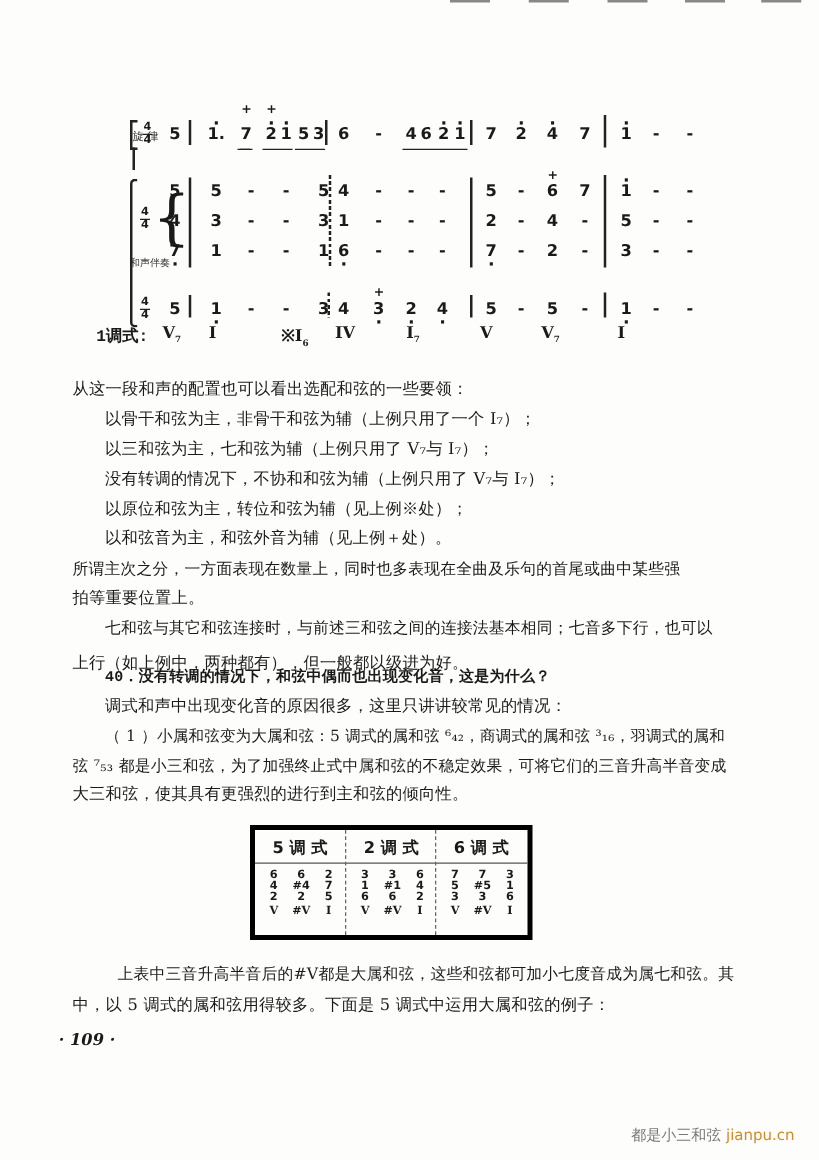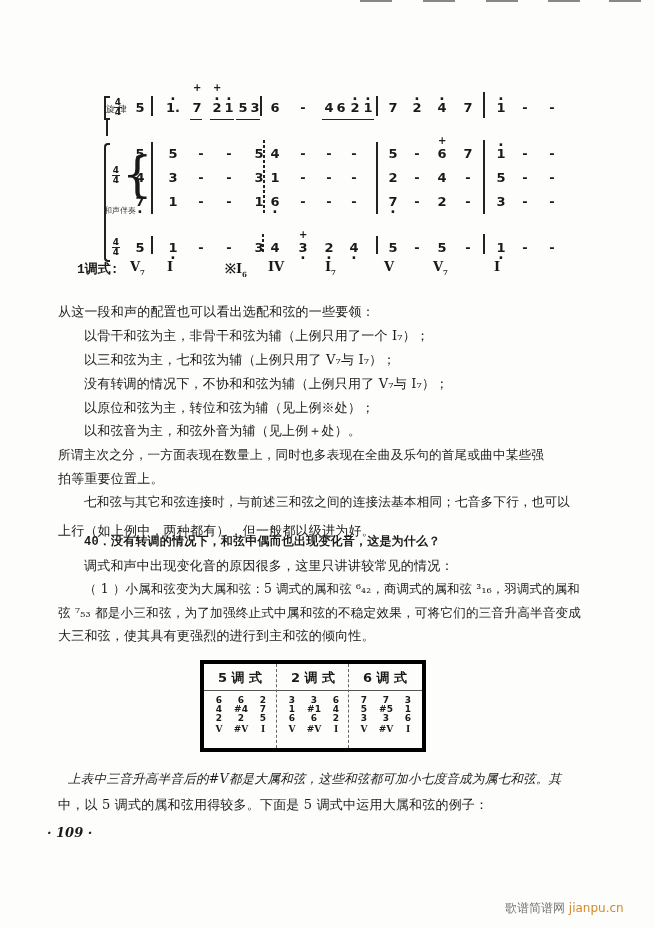--- a/index.html
+++ b/index.html
@@ -280,21 +280,21 @@
       </div>
       <div class="cell" style="left: 50px; top: 32px;">
         <span>3</span>
         <span>1</span>
         <span>6</span>
         <span class="rn">Ⅰ</span>
       </div>
     </div>
   </div>
 
-<div class="txt" style="left:68px;top:771px;font-size:12.6px;font-style:italic;">上表中三音升高半音后的#Ⅴ都是大属和弦，这些和弦都可加小七度音成为属七和弦。其</div>
+<div class="txt" style="left:94px;top:771px;font-size:12.6px;">上表中三音升高半音后的#Ⅴ都是大属和弦，这些和弦都可加小七度音成为属七和弦。其</div>
 <div class="txt" style="left:58px;top:797px;">中，以 5 调式的属和弦用得较多。下面是 5 调式中运用大属和弦的例子：</div>
 
 <div class="pageno">· 109 ·</div>
 
 <div class="watermark">
-  <span>歌谱简谱网</span>
+  <span>都是小三和弦</span>
   <span class="site">jianpu.cn</span>
 </div>
 
 </body></html>

